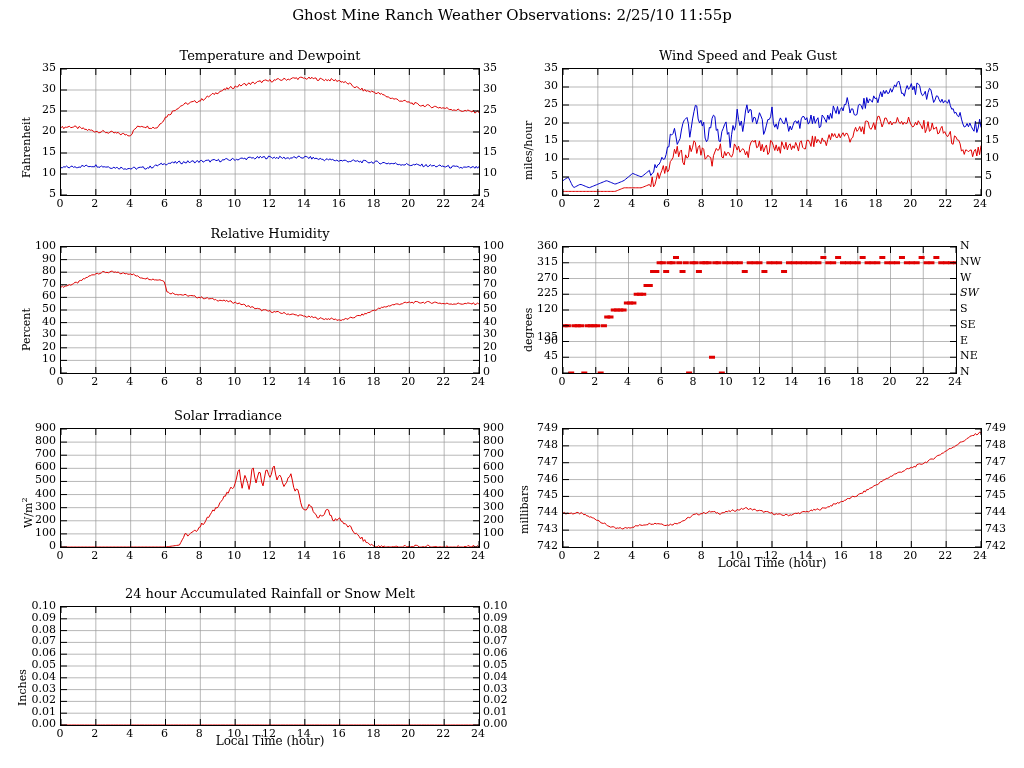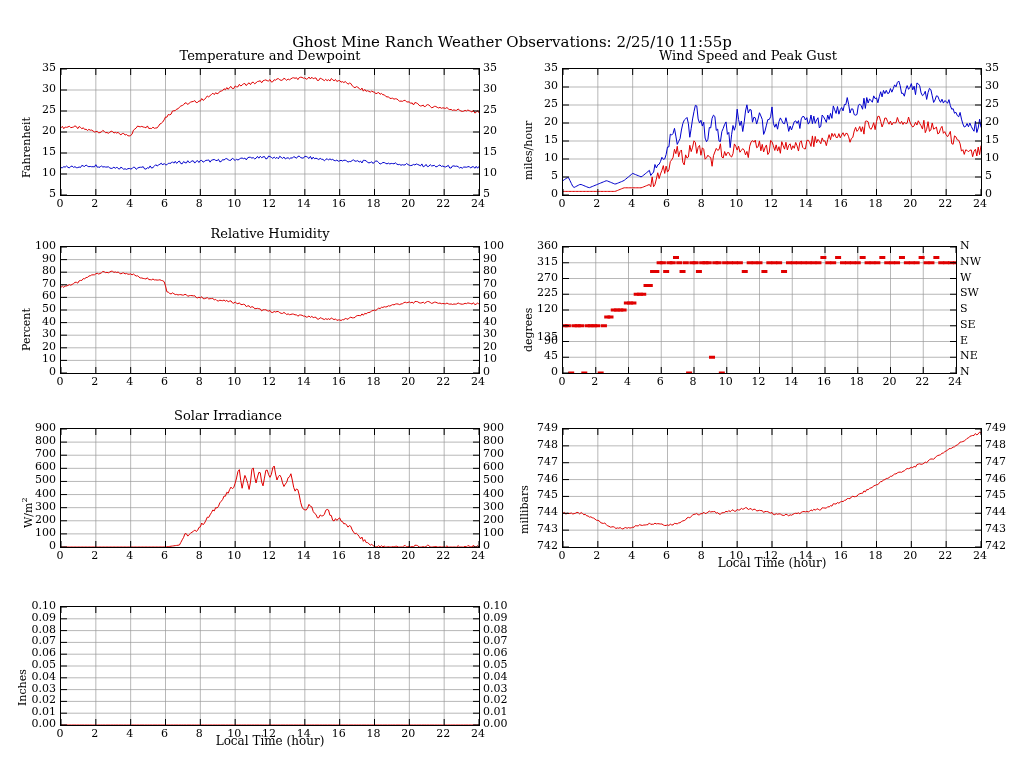--- a/index.html
+++ b/index.html
@@ -1,17 +1,17 @@
 <!DOCTYPE html>
 <html><head>
 <meta charset="utf-8">
 <style>
   html,body{margin:0;padding:0;background:#ffffff;}
   body{width:1024px;height:768px;font-family:"DejaVu Serif",serif;color:#000;position:relative;overflow:hidden;}
-  .page-title{position:absolute;top:6px;left:0;width:1024px;text-align:center;font-size:15px;margin-top:27px;}
+  .page-title{position:absolute;top:6px;left:0;width:1024px;text-align:center;font-size:15px;}
   .panel{position:absolute;}
   .panel-title{position:absolute;left:0;width:100%;text-align:center;font-size:13px;top:-20px;white-space:nowrap;}
   .plot{position:absolute;border:1px solid #000;box-sizing:border-box;background:#fff;}
   .ylabel{position:absolute;font-size:11px;transform:rotate(-90deg);transform-origin:left top;white-space:nowrap;}
   .xlabel{position:absolute;font-size:12px;text-align:center;white-space:nowrap;}
   .tick-l,.tick-r{position:absolute;font-size:11px;white-space:nowrap;}
   .tick-l{text-align:right;}
   .tick-r{text-align:left;}
   .tick-x{position:absolute;font-size:11px;text-align:center;white-space:nowrap;}
   svg{display:block;}
@@ -497,21 +497,21 @@
     <div class="tick-r" style="left: 398px; width: 46px; top: 119px;">N</div>
     <div class="tick-l" style="left: -46px; width: 42px; top: 103.25px;">45</div>
     <div class="tick-r" style="left: 398px; width: 46px; top: 103.25px;">NE</div>
     <div class="tick-l" style="left: -46px; width: 42px; top: 87.5px;">90</div>
     <div class="tick-r" style="left: 398px; width: 46px; top: 87.5px;">E</div>
     <div class="tick-l" style="left: -46px; width: 42px; top: 84px;">135</div>
     <div class="tick-r" style="left: 398px; width: 46px; top: 71.75px;">SE</div>
     <div class="tick-l" style="left: -46px; width: 42px; top: 56px;">120</div>
     <div class="tick-r" style="left: 398px; width: 46px; top: 56px;">S</div>
     <div class="tick-l" style="left: -46px; width: 42px; top: 40.25px;">225</div>
-    <div class="tick-r" style="left: 398px; width: 46px; top: 40.25px;">SW</div>
+    <div class="tick-r" style="left: 398px; width: 46px; top: 40.25px; font-style: italic;">SW</div>
     <div class="tick-l" style="left: -46px; width: 42px; top: 24.5px;">270</div>
     <div class="tick-r" style="left: 398px; width: 46px; top: 24.5px;">W</div>
     <div class="tick-l" style="left: -46px; width: 42px; top: 8.75px;">315</div>
     <div class="tick-r" style="left: 398px; width: 46px; top: 8.75px;">NW</div>
     <div class="tick-l" style="left: -46px; width: 42px; top: -7px;">360</div>
     <div class="tick-r" style="left: 398px; width: 46px; top: -7px;">N</div>
     <div class="tick-x" style="left: -12px; width: 24px; top: 129px;">0</div>
     <div class="tick-x" style="left: 20.75px; width: 24px; top: 129px;">2</div>
     <div class="tick-x" style="left: 53.5px; width: 24px; top: 129px;">4</div>
     <div class="tick-x" style="left: 86.25px; width: 24px; top: 129px;">6</div>
@@ -726,20 +726,21 @@
     <div class="tick-x" style="left: 197px; width: 24px; top: 121px;">12</div>
     <div class="tick-x" style="left: 231.833px; width: 24px; top: 121px;">14</div>
     <div class="tick-x" style="left: 266.667px; width: 24px; top: 121px;">16</div>
     <div class="tick-x" style="left: 301.5px; width: 24px; top: 121px;">18</div>
     <div class="tick-x" style="left: 336.333px; width: 24px; top: 121px;">20</div>
     <div class="tick-x" style="left: 371.167px; width: 24px; top: 121px;">22</div>
     <div class="tick-x" style="left: 406px; width: 24px; top: 121px;">24</div>
   </div>
 
 <div class="panel" style="left:60px;top:606px;width:420px;height:120px;">
+  <div class="panel-title">24 hour Accumulated Rainfall or Snow Melt</div>
   <div class="ylabel" style="left:-44px;top:100px;">Inches</div>
   <div class="plot" id="p6" style="left:0;top:0;width:420px;height:120px;">
       <svg width="418" height="118">
         <line x1="34.83333333333333" x2="34.83333333333333" y1="0" y2="118" class="grid"></line>
         <line x1="69.66666666666666" x2="69.66666666666666" y1="0" y2="118" class="grid"></line>
         <line x1="104.5" x2="104.5" y1="0" y2="118" class="grid"></line>
         <line x1="139.33333333333331" x2="139.33333333333331" y1="0" y2="118" class="grid"></line>
         <line x1="174.16666666666669" x2="174.16666666666669" y1="0" y2="118" class="grid"></line>
         <line x1="209" x2="209" y1="0" y2="118" class="grid"></line>
         <line x1="243.83333333333334" x2="243.83333333333334" y1="0" y2="118" class="grid"></line>

